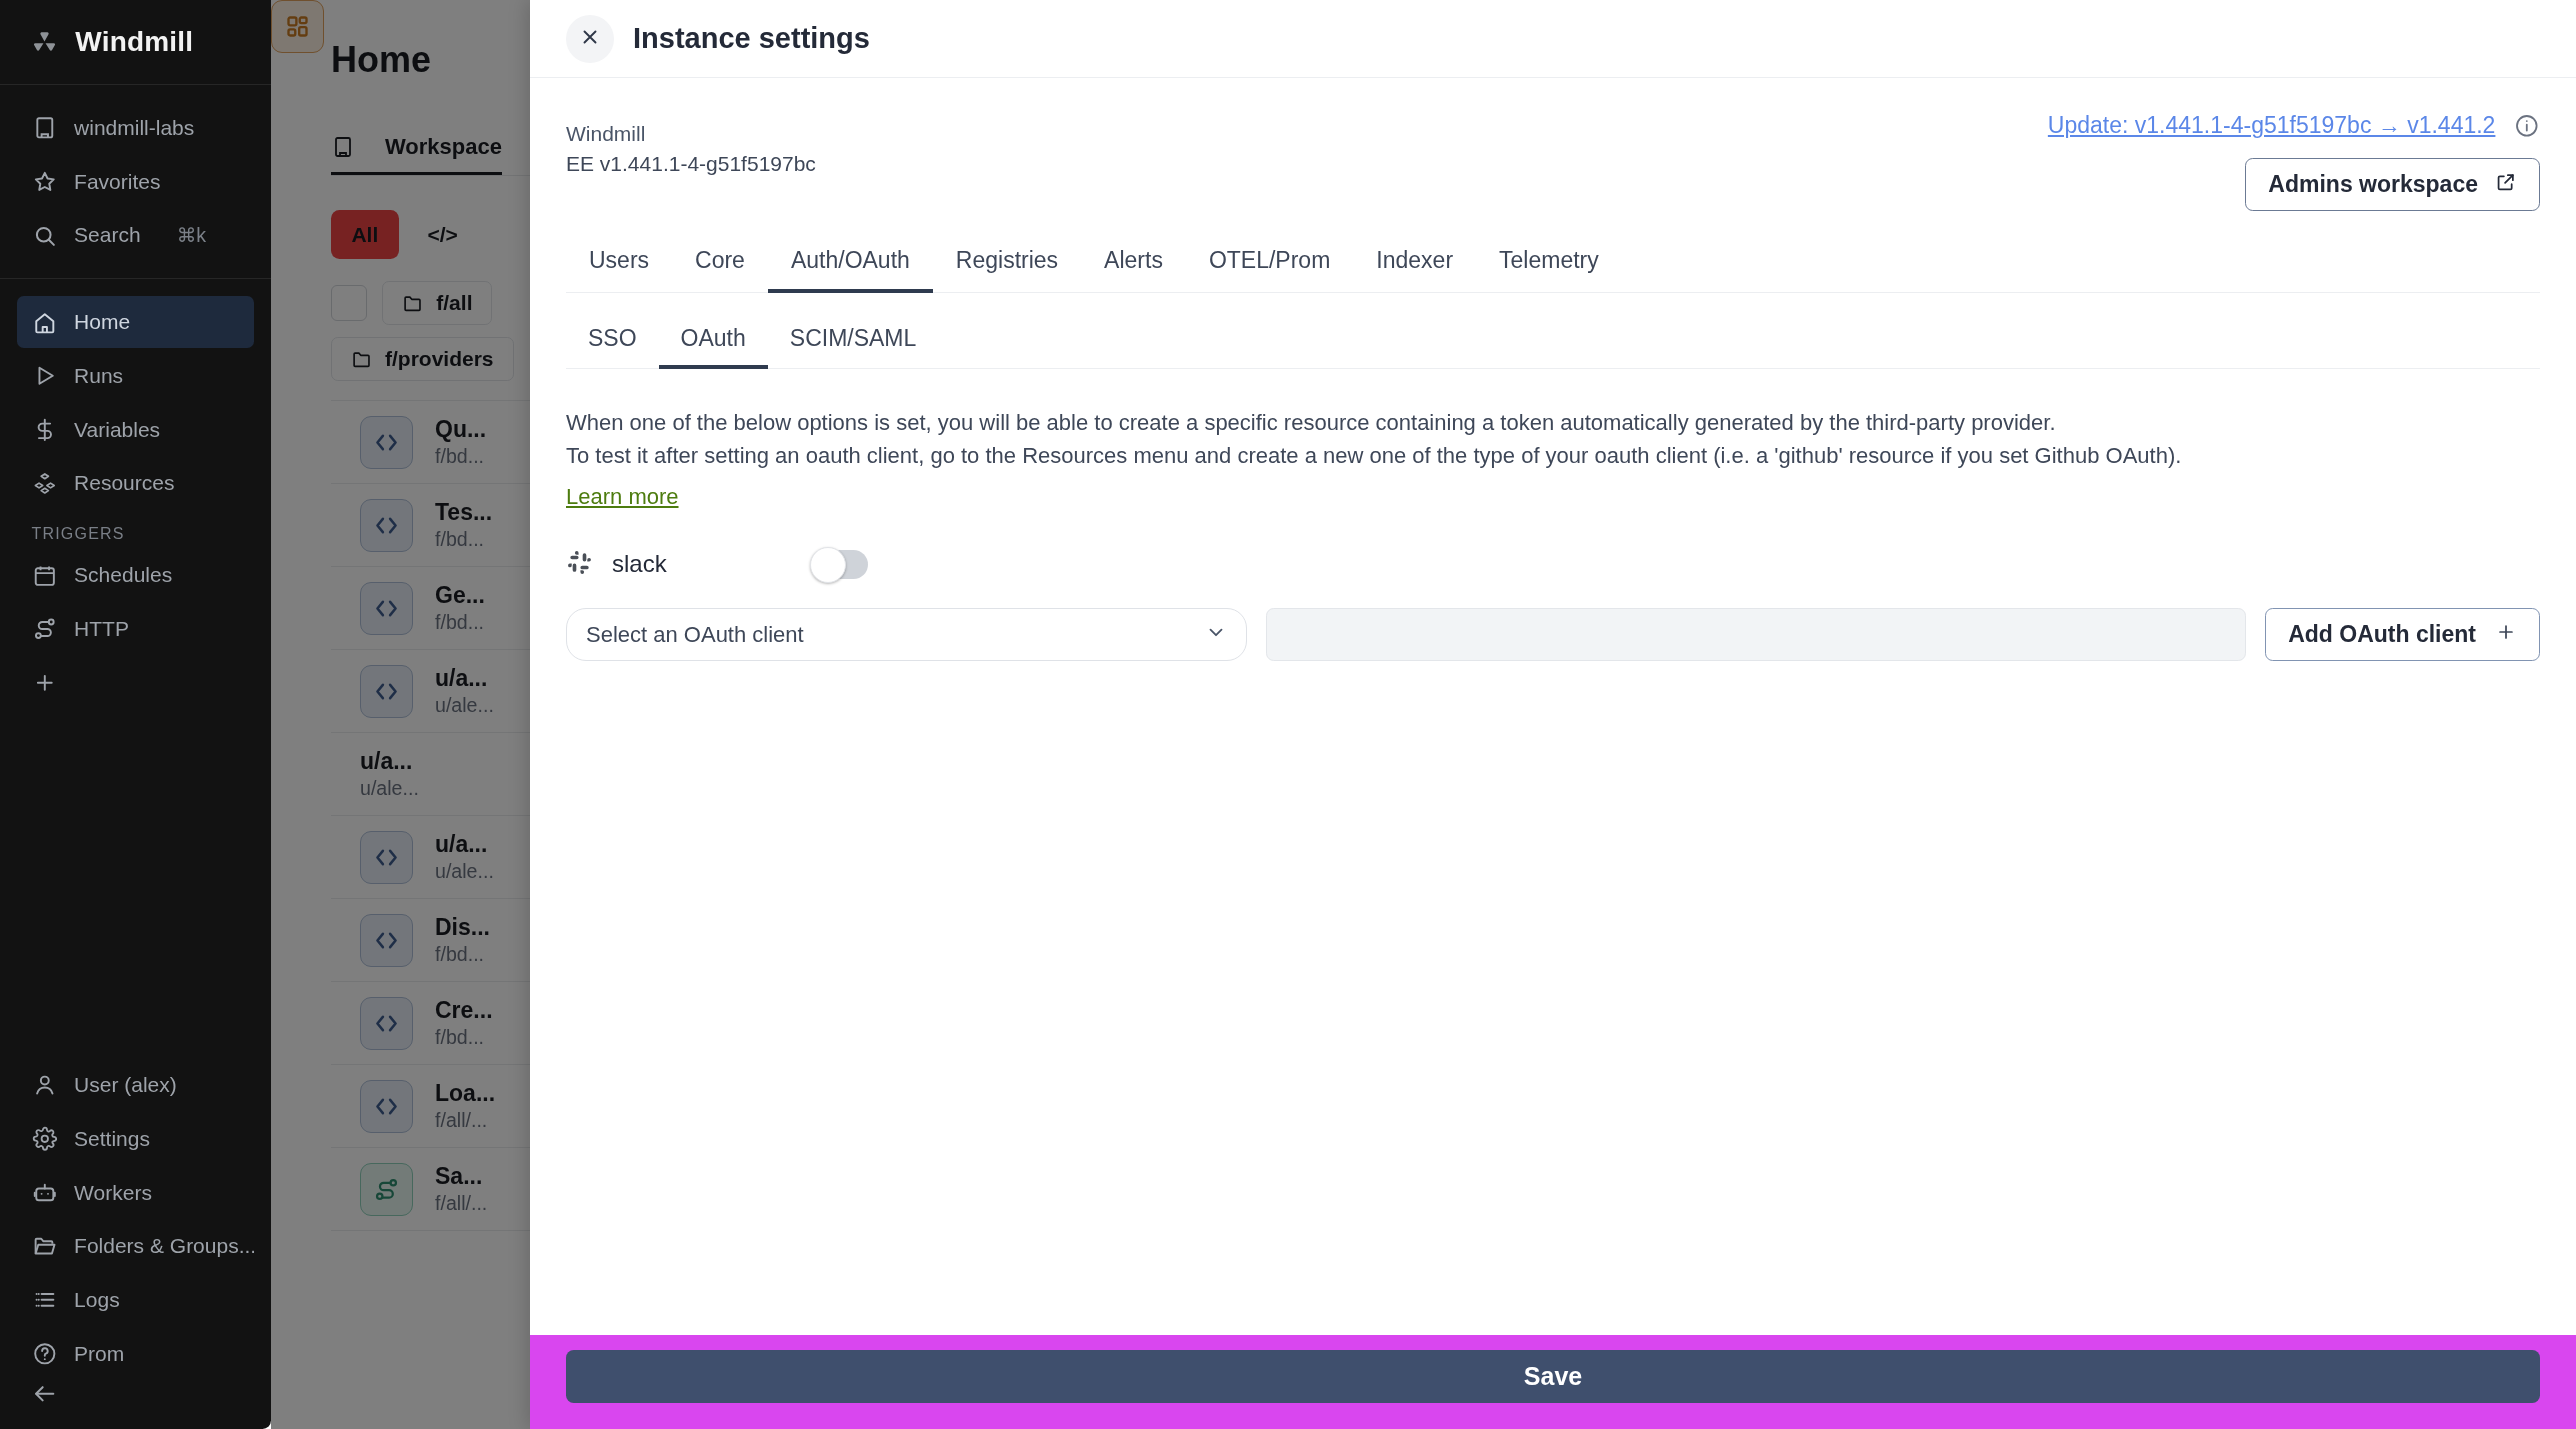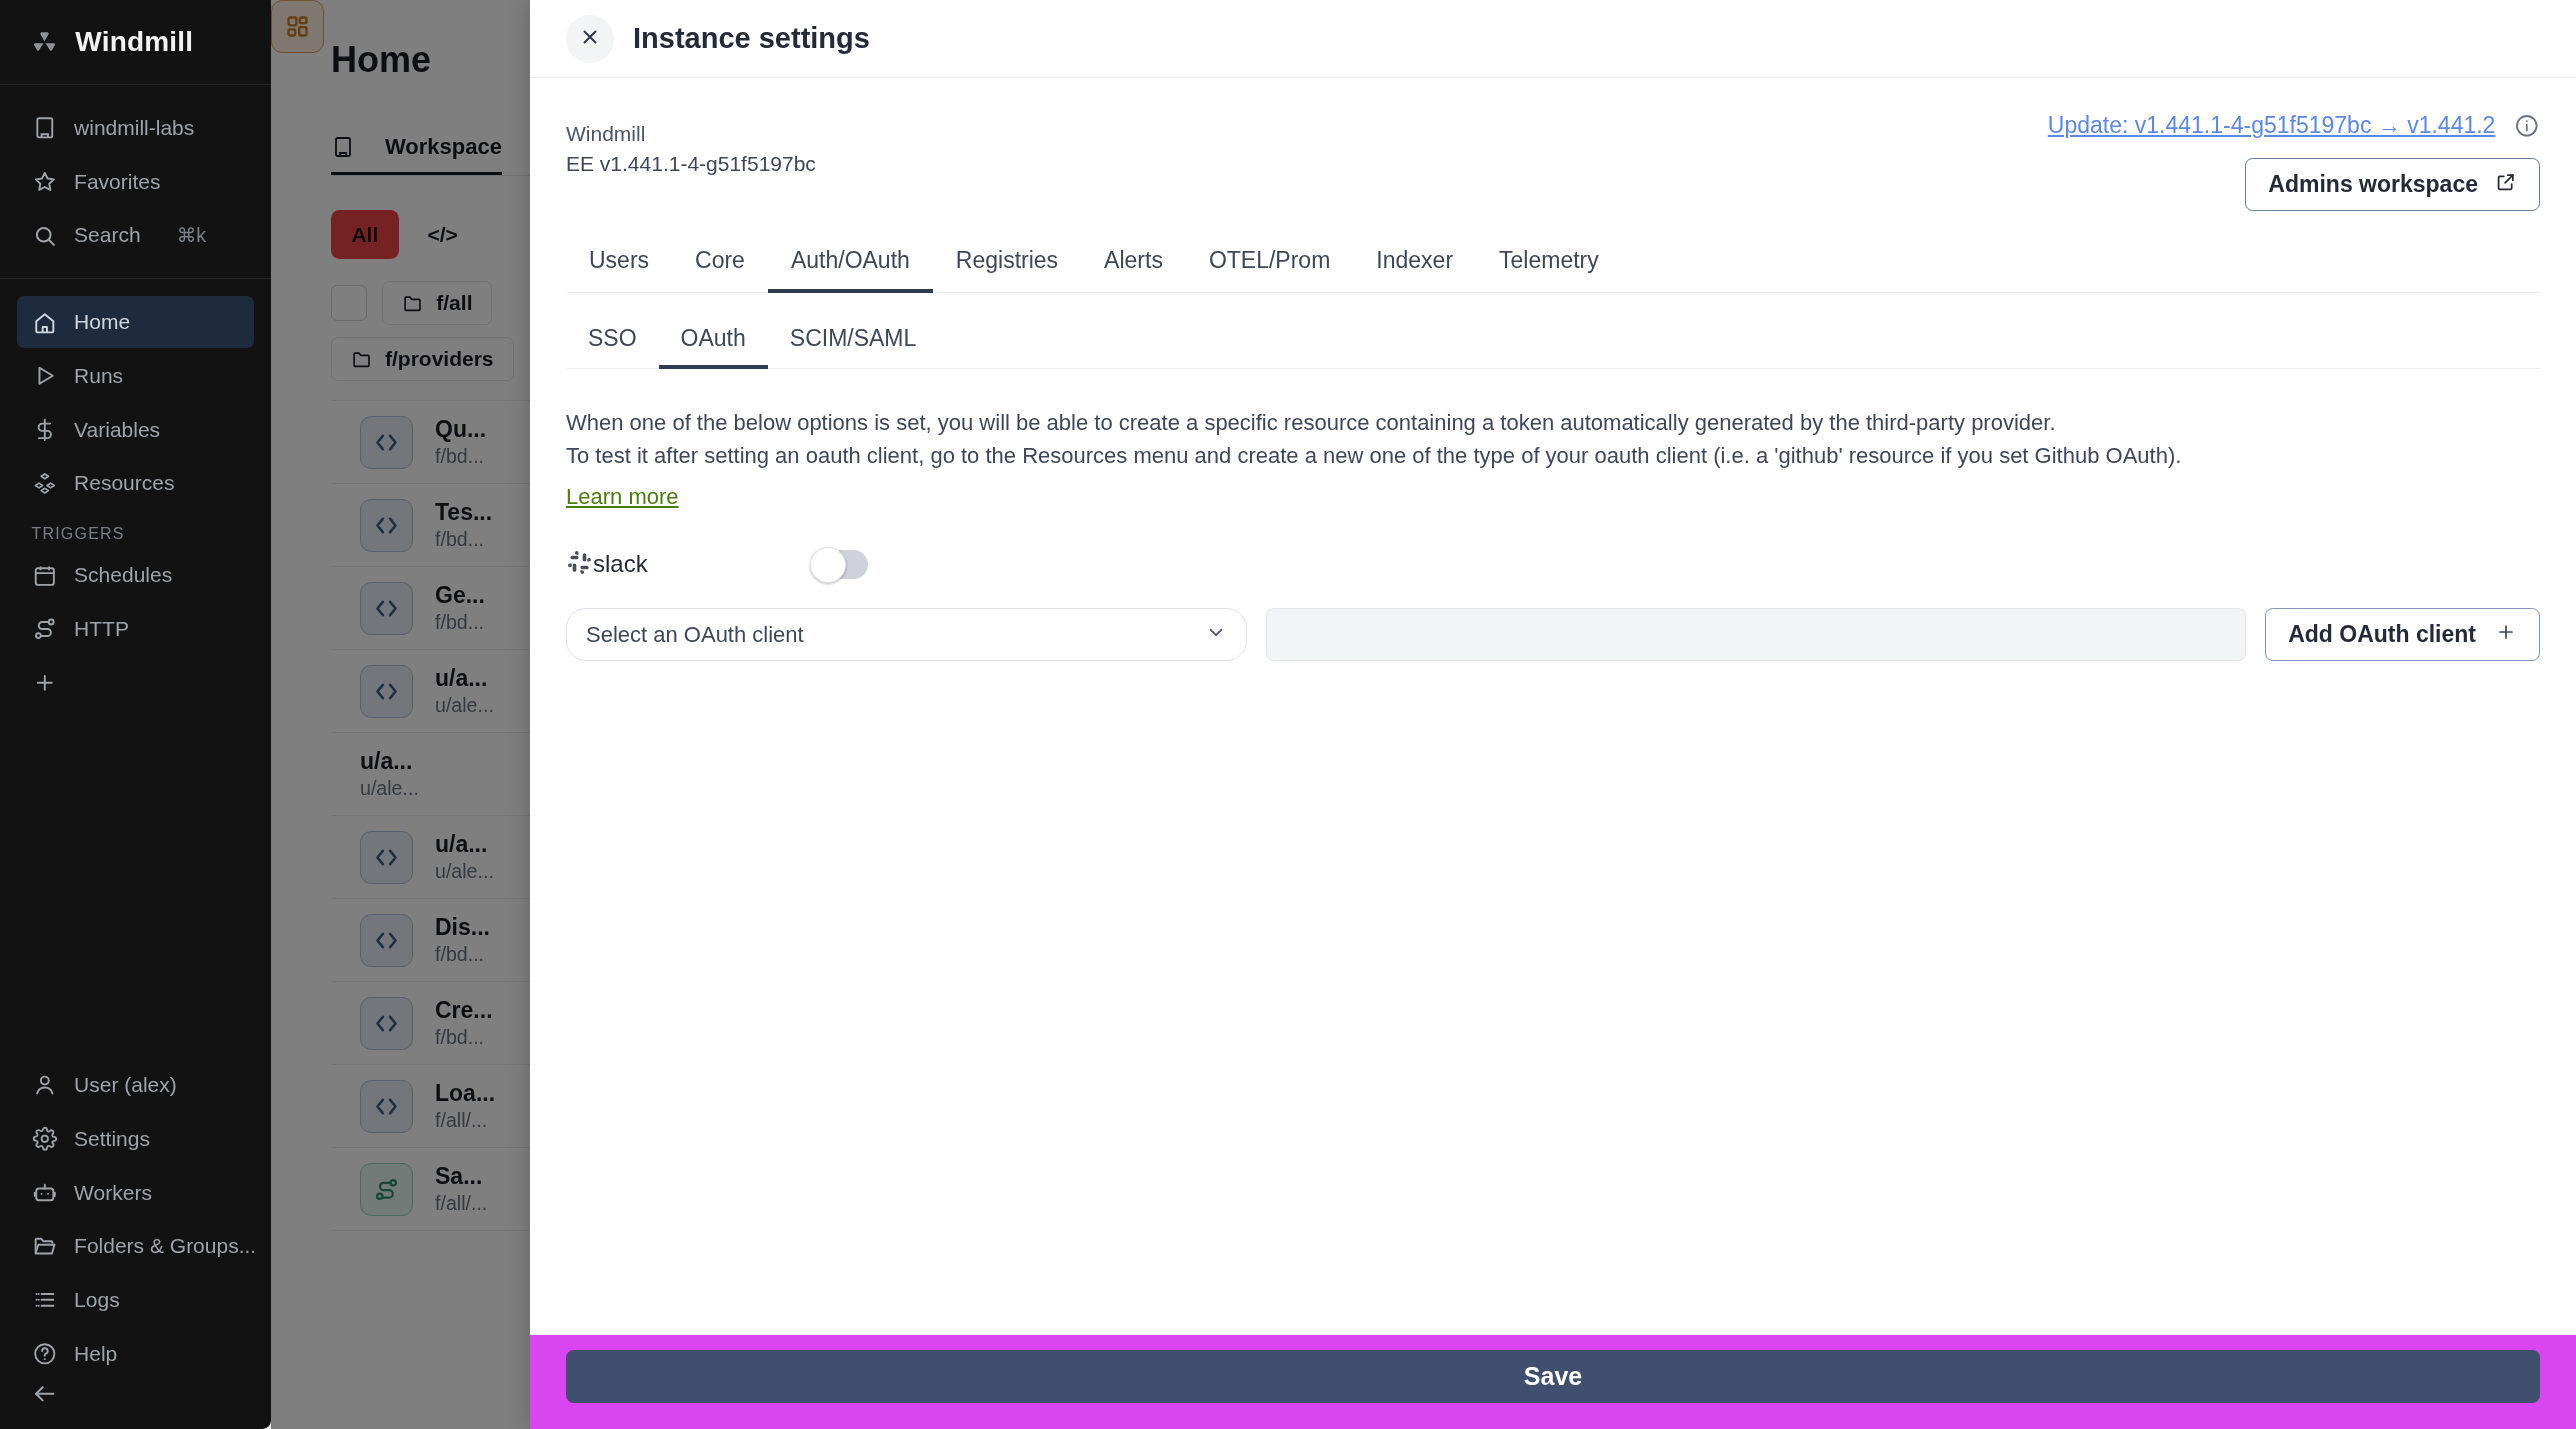--- a/index.html
+++ b/index.html
@@ -149,21 +149,21 @@
   }
   .subtab.active { border-bottom-color: #2f3b4f; }
 
   .desc { margin-top: 37px; }
   .desc p { font-size: 22px; color: #3e4758; line-height: 1.52; }
   .learn { display: inline-block; margin-top: 12px; font-size: 22px; color: #4d7c0f; }
 
   .provider-row {
     margin-top: 39px; display: flex; align-items: center; gap: 0;
   }
-  .prov-label { display: flex; align-items: center; width: 247px; }
+  .prov-label { display: flex; align-items: center; gap: 19px; width: 247px; }
   .prov-name { font-size: 24px; color: #242a38; }
   .toggle {
     width: 55px; height: 29px; border-radius: 17px; background: #cfd3d9;
     position: relative; flex: 0 0 55px;
   }
   .toggle .knob {
     position: absolute; top: -3.4px; left: -2.6px; width: 36px; height: 36px;
     border-radius: 50%; background: #ffffff; box-shadow: 0 0.9px 2.6px rgba(0,0,0,.28);
     border: 0.9px solid #e2e4e8;
   }
@@ -374,21 +374,21 @@
         </div>
 
         <div class="sb-item">
           <span>
             <svg class="ic" width="25.6" height="25.6" viewBox="0 0 24 24" fill="none" stroke="#9ea3aa" stroke-width="1.8" stroke-linecap="round">
               <circle cx="12" cy="12" r="9"></circle>
                 <path d="M9.5 9.4a2.6 2.6 0 1 1 3.4 2.5c-.6.2-.9.8-.9 1.4v.5"></path>
                 <path d="M12 17h.01"></path>
             </svg>
           </span>
-          <span class="lbl">Help</span>
+          <span class="lbl">Prom</span>
         </div>
 
         <div class="sb-back">
           <span>
             <svg class="ic" width="25.6" height="25.6" viewBox="0 0 24 24" fill="none" stroke="#9ea3aa" stroke-width="1.9" stroke-linecap="round" stroke-linejoin="round">
               <path d="M20 12H4.2"></path>
                 <path d="M10 5.8 3.8 12 10 18.2"></path>
             </svg>
           </span>
         </div>

